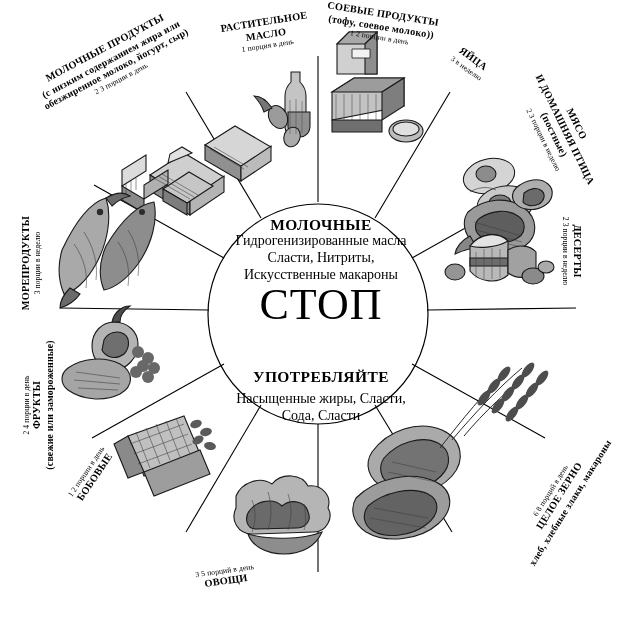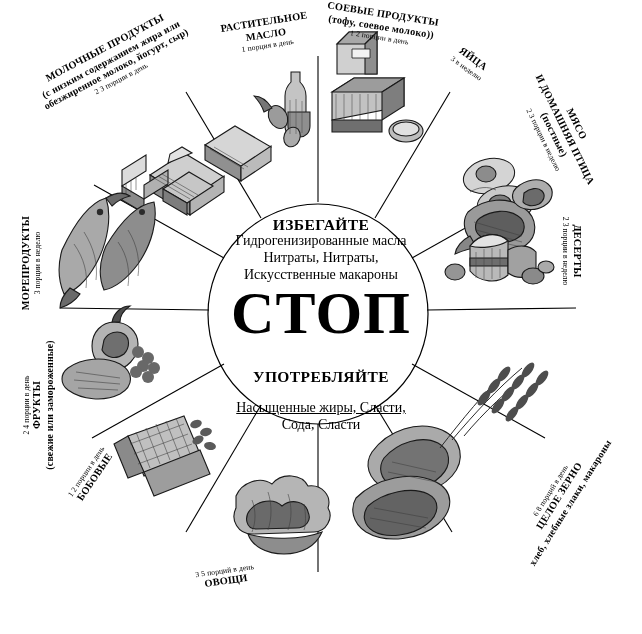--- a/index.html
+++ b/index.html
@@ -40,22 +40,22 @@
     font-weight: bold;
     font-size: 15.5px;
     letter-spacing: 0.4px;
     line-height: 1.12;
   }
   .hub-sub {
     font-size: 14px;
     line-height: 1.2;
   }
   .hub-stop {
-    font-weight: bold;
-    font-size: 60px;
+    font-weight: normal;
+    font-size: 44px;
     letter-spacing: 1px;
     line-height: 1;
   }
 
   
   .ring-label {
     position: absolute;
     text-align: center;
     white-space: nowrap;
     pointer-events: none;
@@ -261,31 +261,31 @@
         <circle cx="142" cy="212" r="3" fill="#2b2b2b" stroke="none"></circle>
         <g stroke="#3a3a3a" stroke-width="0.55">
           <path d="M74 244 c10 14 14 30 12 44 M84 232 c10 16 14 32 12 48 M118 242 c10 14 12 30 10 44 M128 230 c10 16 12 32 10 46"></path>
         </g>
       </g>
 
     </g>
   </svg>
 
   <div class="hub-text" style="top:216px;">
-    <div class="hub-head">ИЗБЕГАЙТЕ</div>
+    <div class="hub-head">МОЛОЧНЫЕ</div>
     <div class="hub-sub">Гидрогенизированные масла</div>
-    <div class="hub-sub">Нитраты, Нитраты,</div>
+    <div class="hub-sub">Сласти, Нитриты,</div>
     <div class="hub-sub">Искусственные макароны</div>
   </div>
 
   <div class="hub-text hub-stop" style="top:283px;">СТОП</div>
 
   <div class="hub-text" style="top:368px;">
     <div class="hub-head">УПОТРЕБЛЯЙТЕ</div>
-    <div class="hub-sub" style="margin-top:15px;text-decoration:underline;">Насыщенные жиры, Сласти,</div>
+    <div class="hub-sub" style="margin-top:6px;">Насыщенные жиры, Сласти,</div>
     <div class="hub-sub">Сода, Сласти</div>
   </div>
 
   <div class="ring-label flexcol" style="left:32px; top:40px; transform: rotate(-28deg); transform-origin: 50% 50%;">
     <div class="title">МОЛОЧНЫЕ ПРОДУКТЫ</div>
     <div class="title two-line">(с низким содержанием жира или</div>
     <div class="title two-line">обезжиренное молоко, йогурт, сыр)</div>
     <div class="serving">2 3 порции в день</div>
   </div>
 

